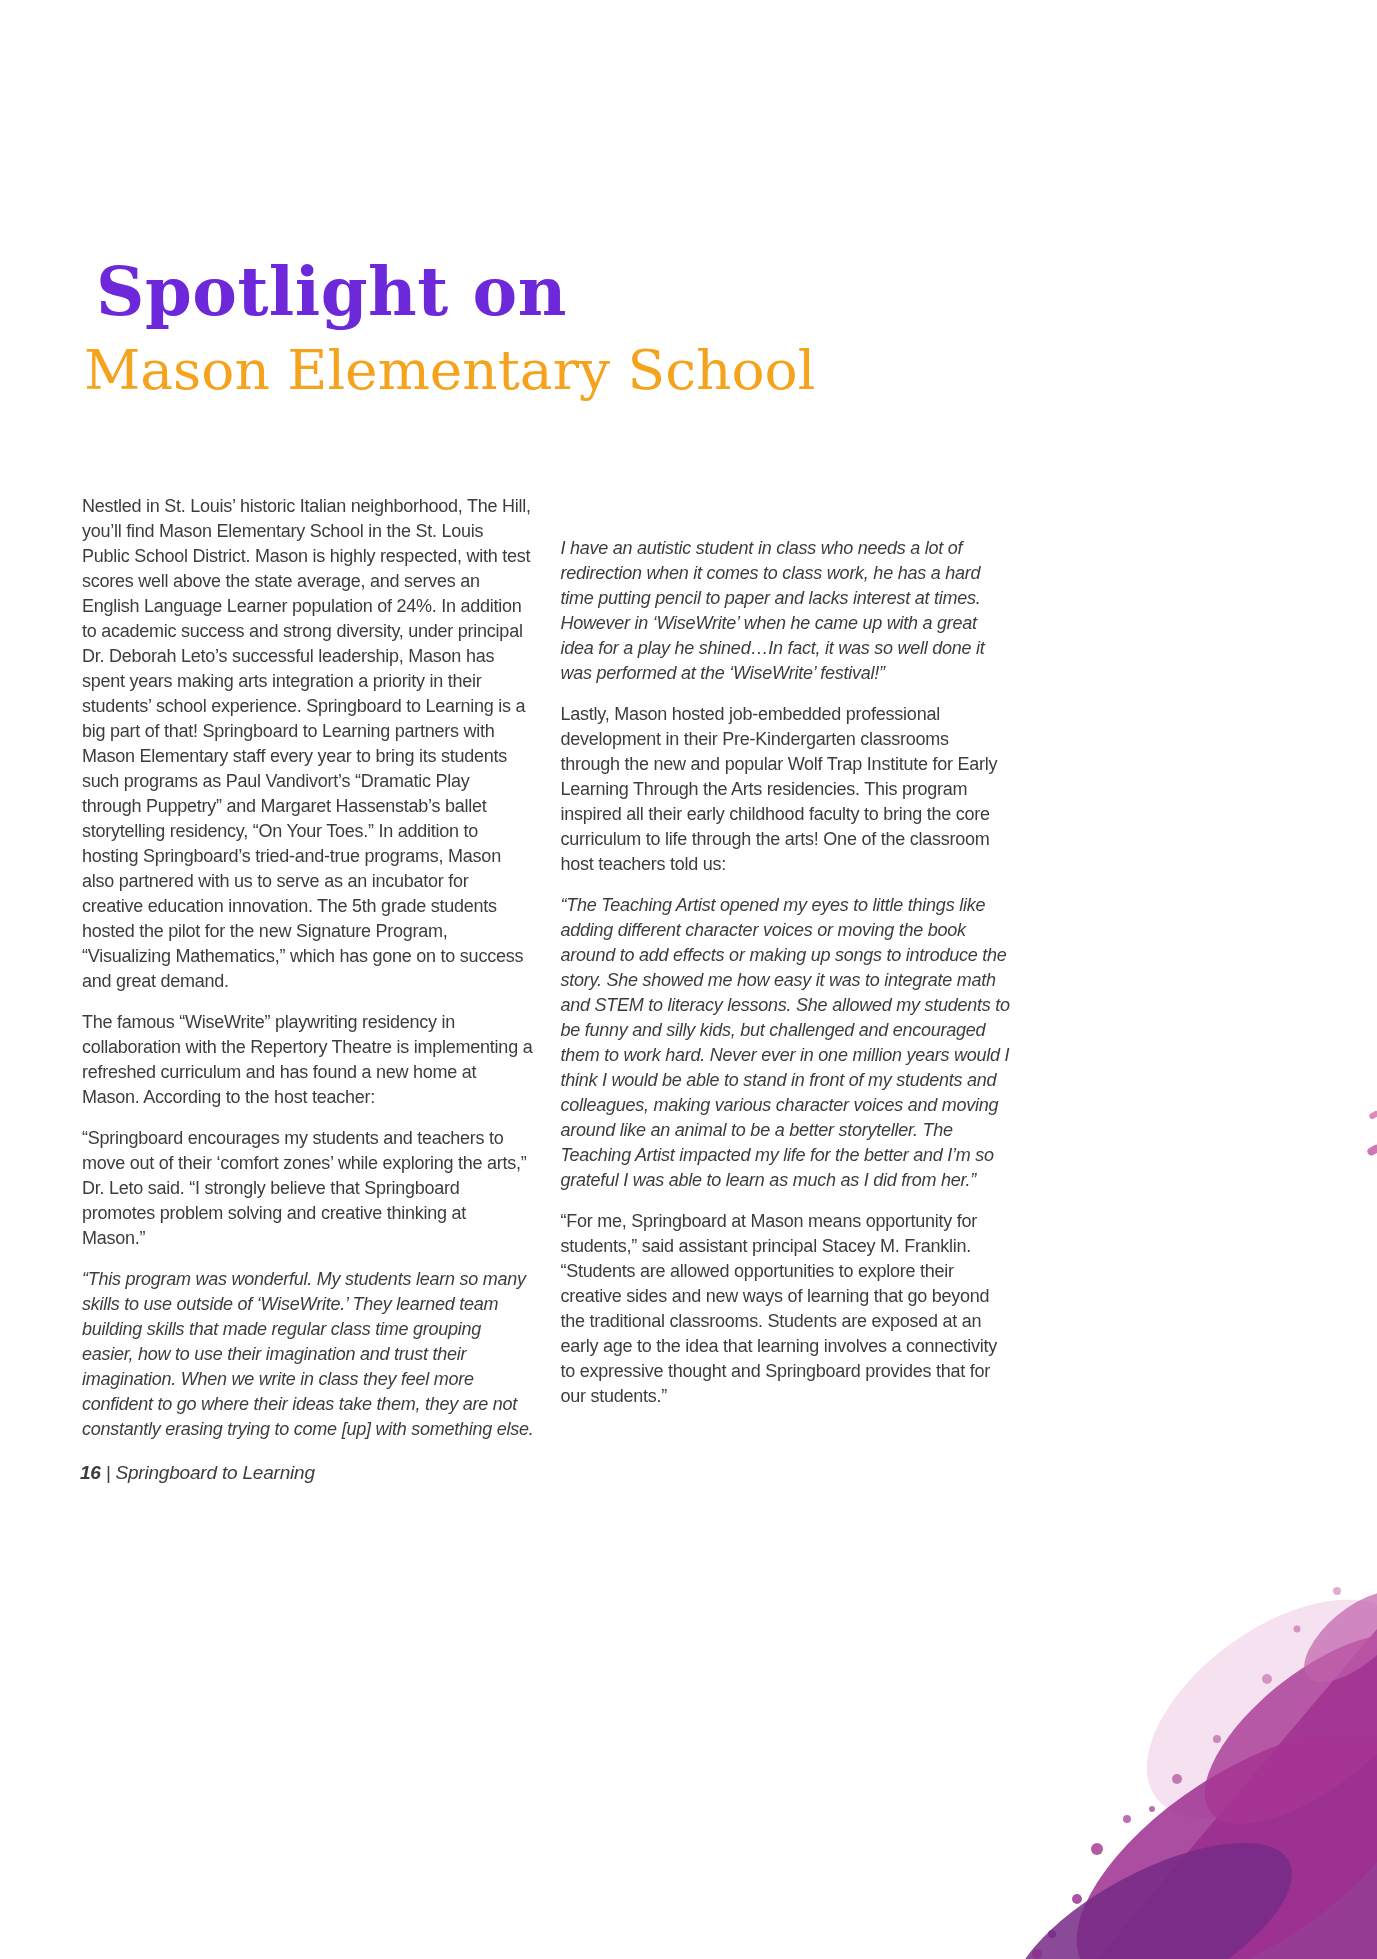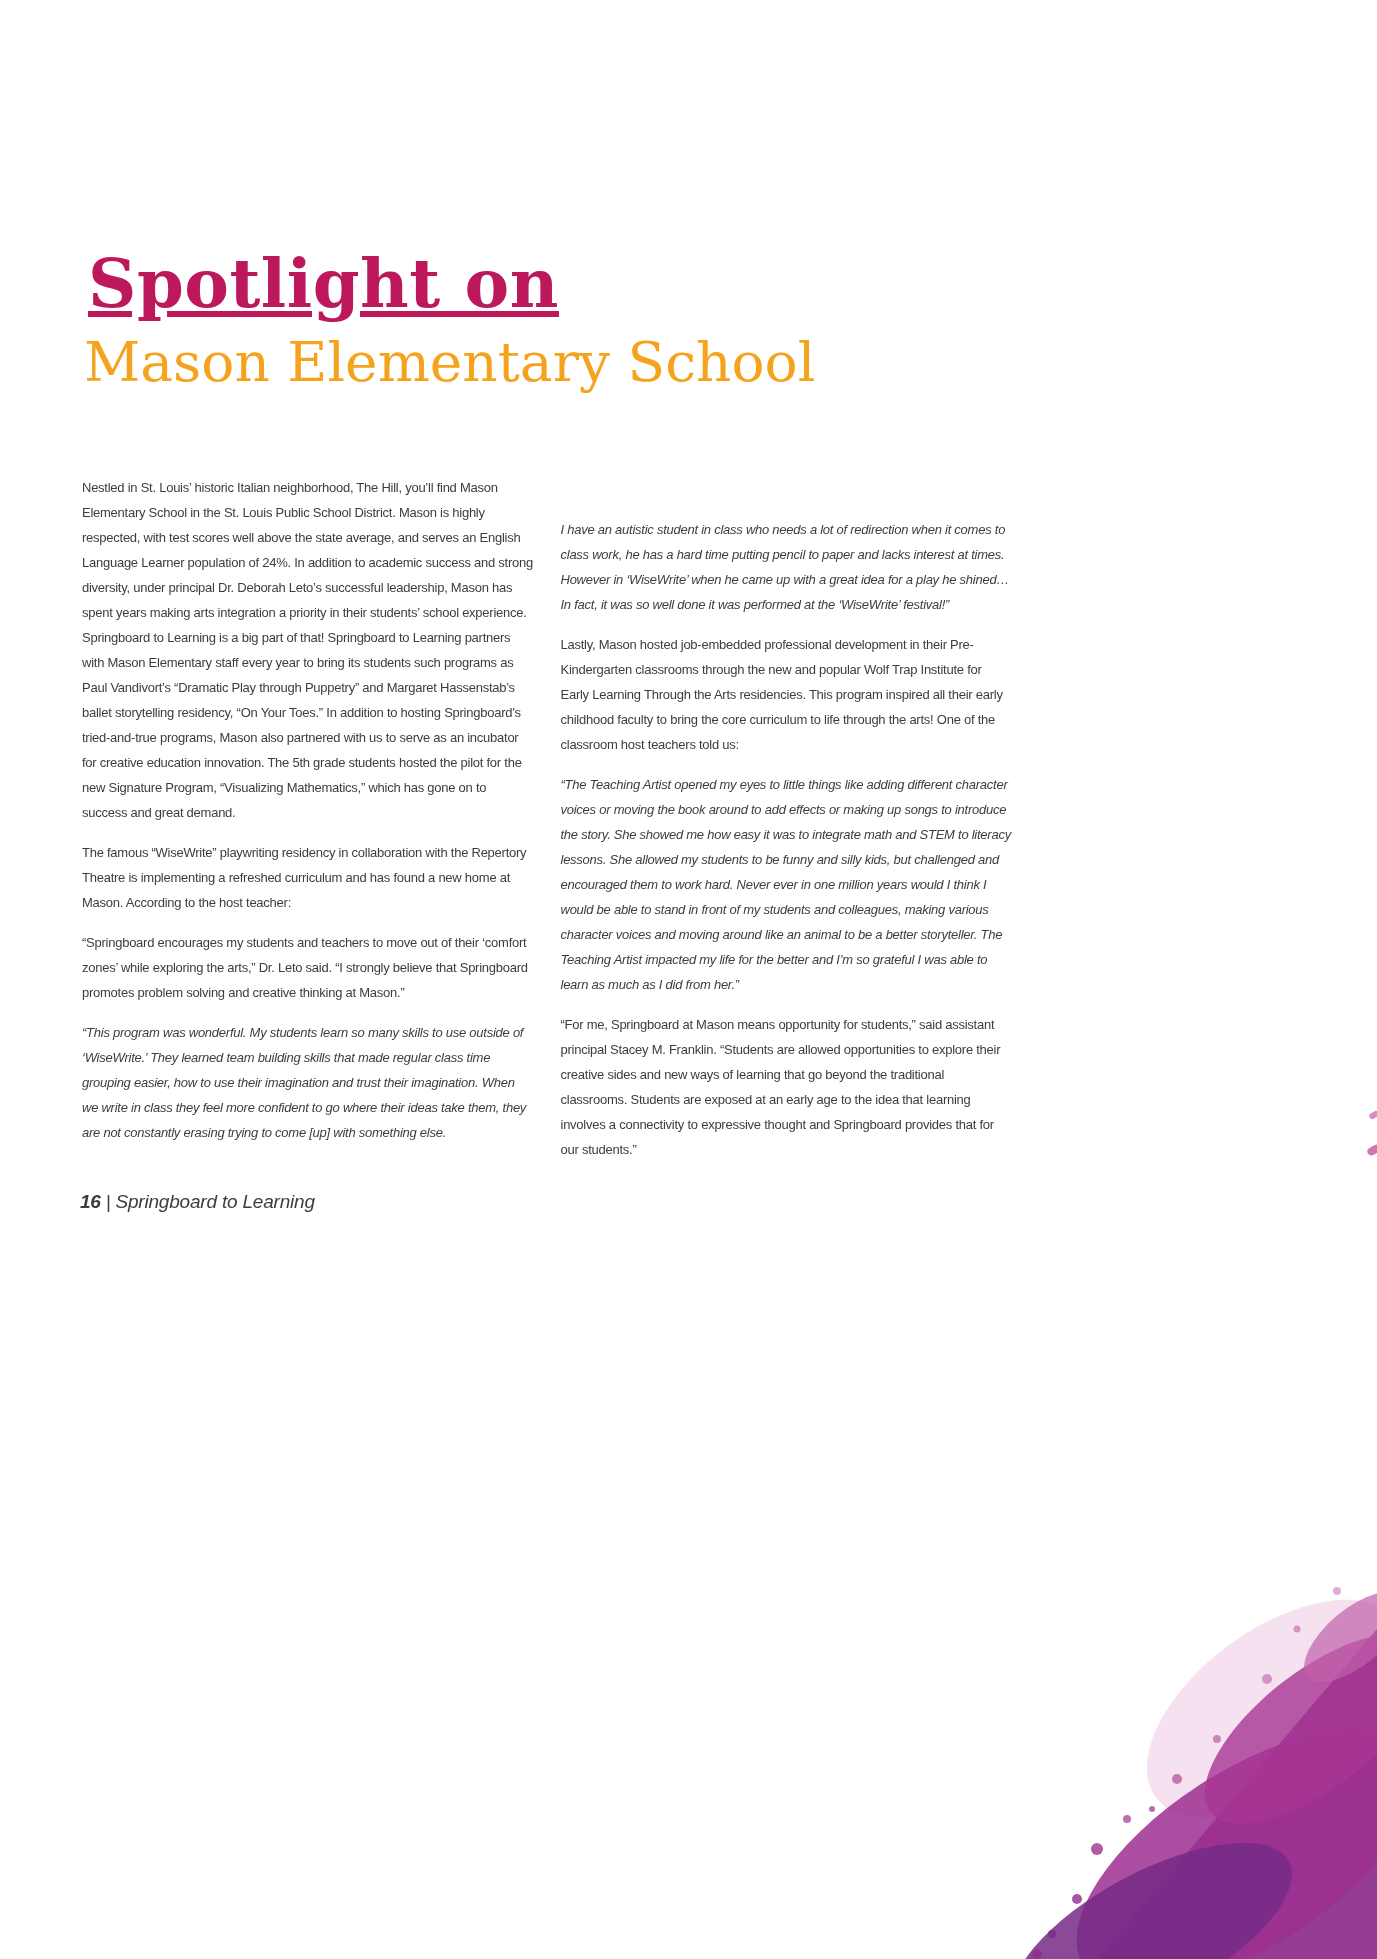--- a/index.html
+++ b/index.html
@@ -15,57 +15,56 @@
   .page {
     position: relative;
     width: 1377px;
     height: 1959px;
     background: #ffffff;
   }
   header.masthead {
     padding: 246px 0 0 84px;
   }
   h1.title {
-    margin: 4px;
+    margin: 12px;
     font-family: "DejaVu Serif", serif;
     font-weight: 700;
     font-size: 67px;
     line-height: 1.02;
-    color: #be185d;
+    color: #6d28d9;
     letter-spacing: 0.5px;
-    text-decoration: underline;
   }
   h2.subtitle {
     margin: 16px 0 0 0;
     font-family: "DejaVu Serif", serif;
     font-weight: 400;
     font-size: 55px;
     line-height: 1.02;
     color: #F5A21D;
   }
   main.columns {
     display: flex;
     gap: 27px;
     padding-left: 82px;
     margin-top: 80px;
     width: 1012px;
   }
   .col { width: 455px; }
   .col-right { padding-top: 42px; }
   .para {
-    margin: 5px 0 15px 0;
-    font-size: 13px;
+    margin: 16px 0 15px 0;
+    font-size: 18px;
     line-height: 25px;
     color: #3D3D3D;
     letter-spacing: -0.25px;
   }
   .para.italic { font-style: italic; }
   footer.pagefooter {
     padding-left: 80px;
-    margin-top: 14px;
+    margin-top: 5px;
     font-style: italic;
     font-size: 19px;
     color: #3D3D3D;
     letter-spacing: -0.2px;
   }
   footer.pagefooter .pg { font-weight: 700; margin-right: 5px; }
   footer.pagefooter .sep { margin-right: 5px; }
   .splash {
     position: absolute;
     right: 0;

